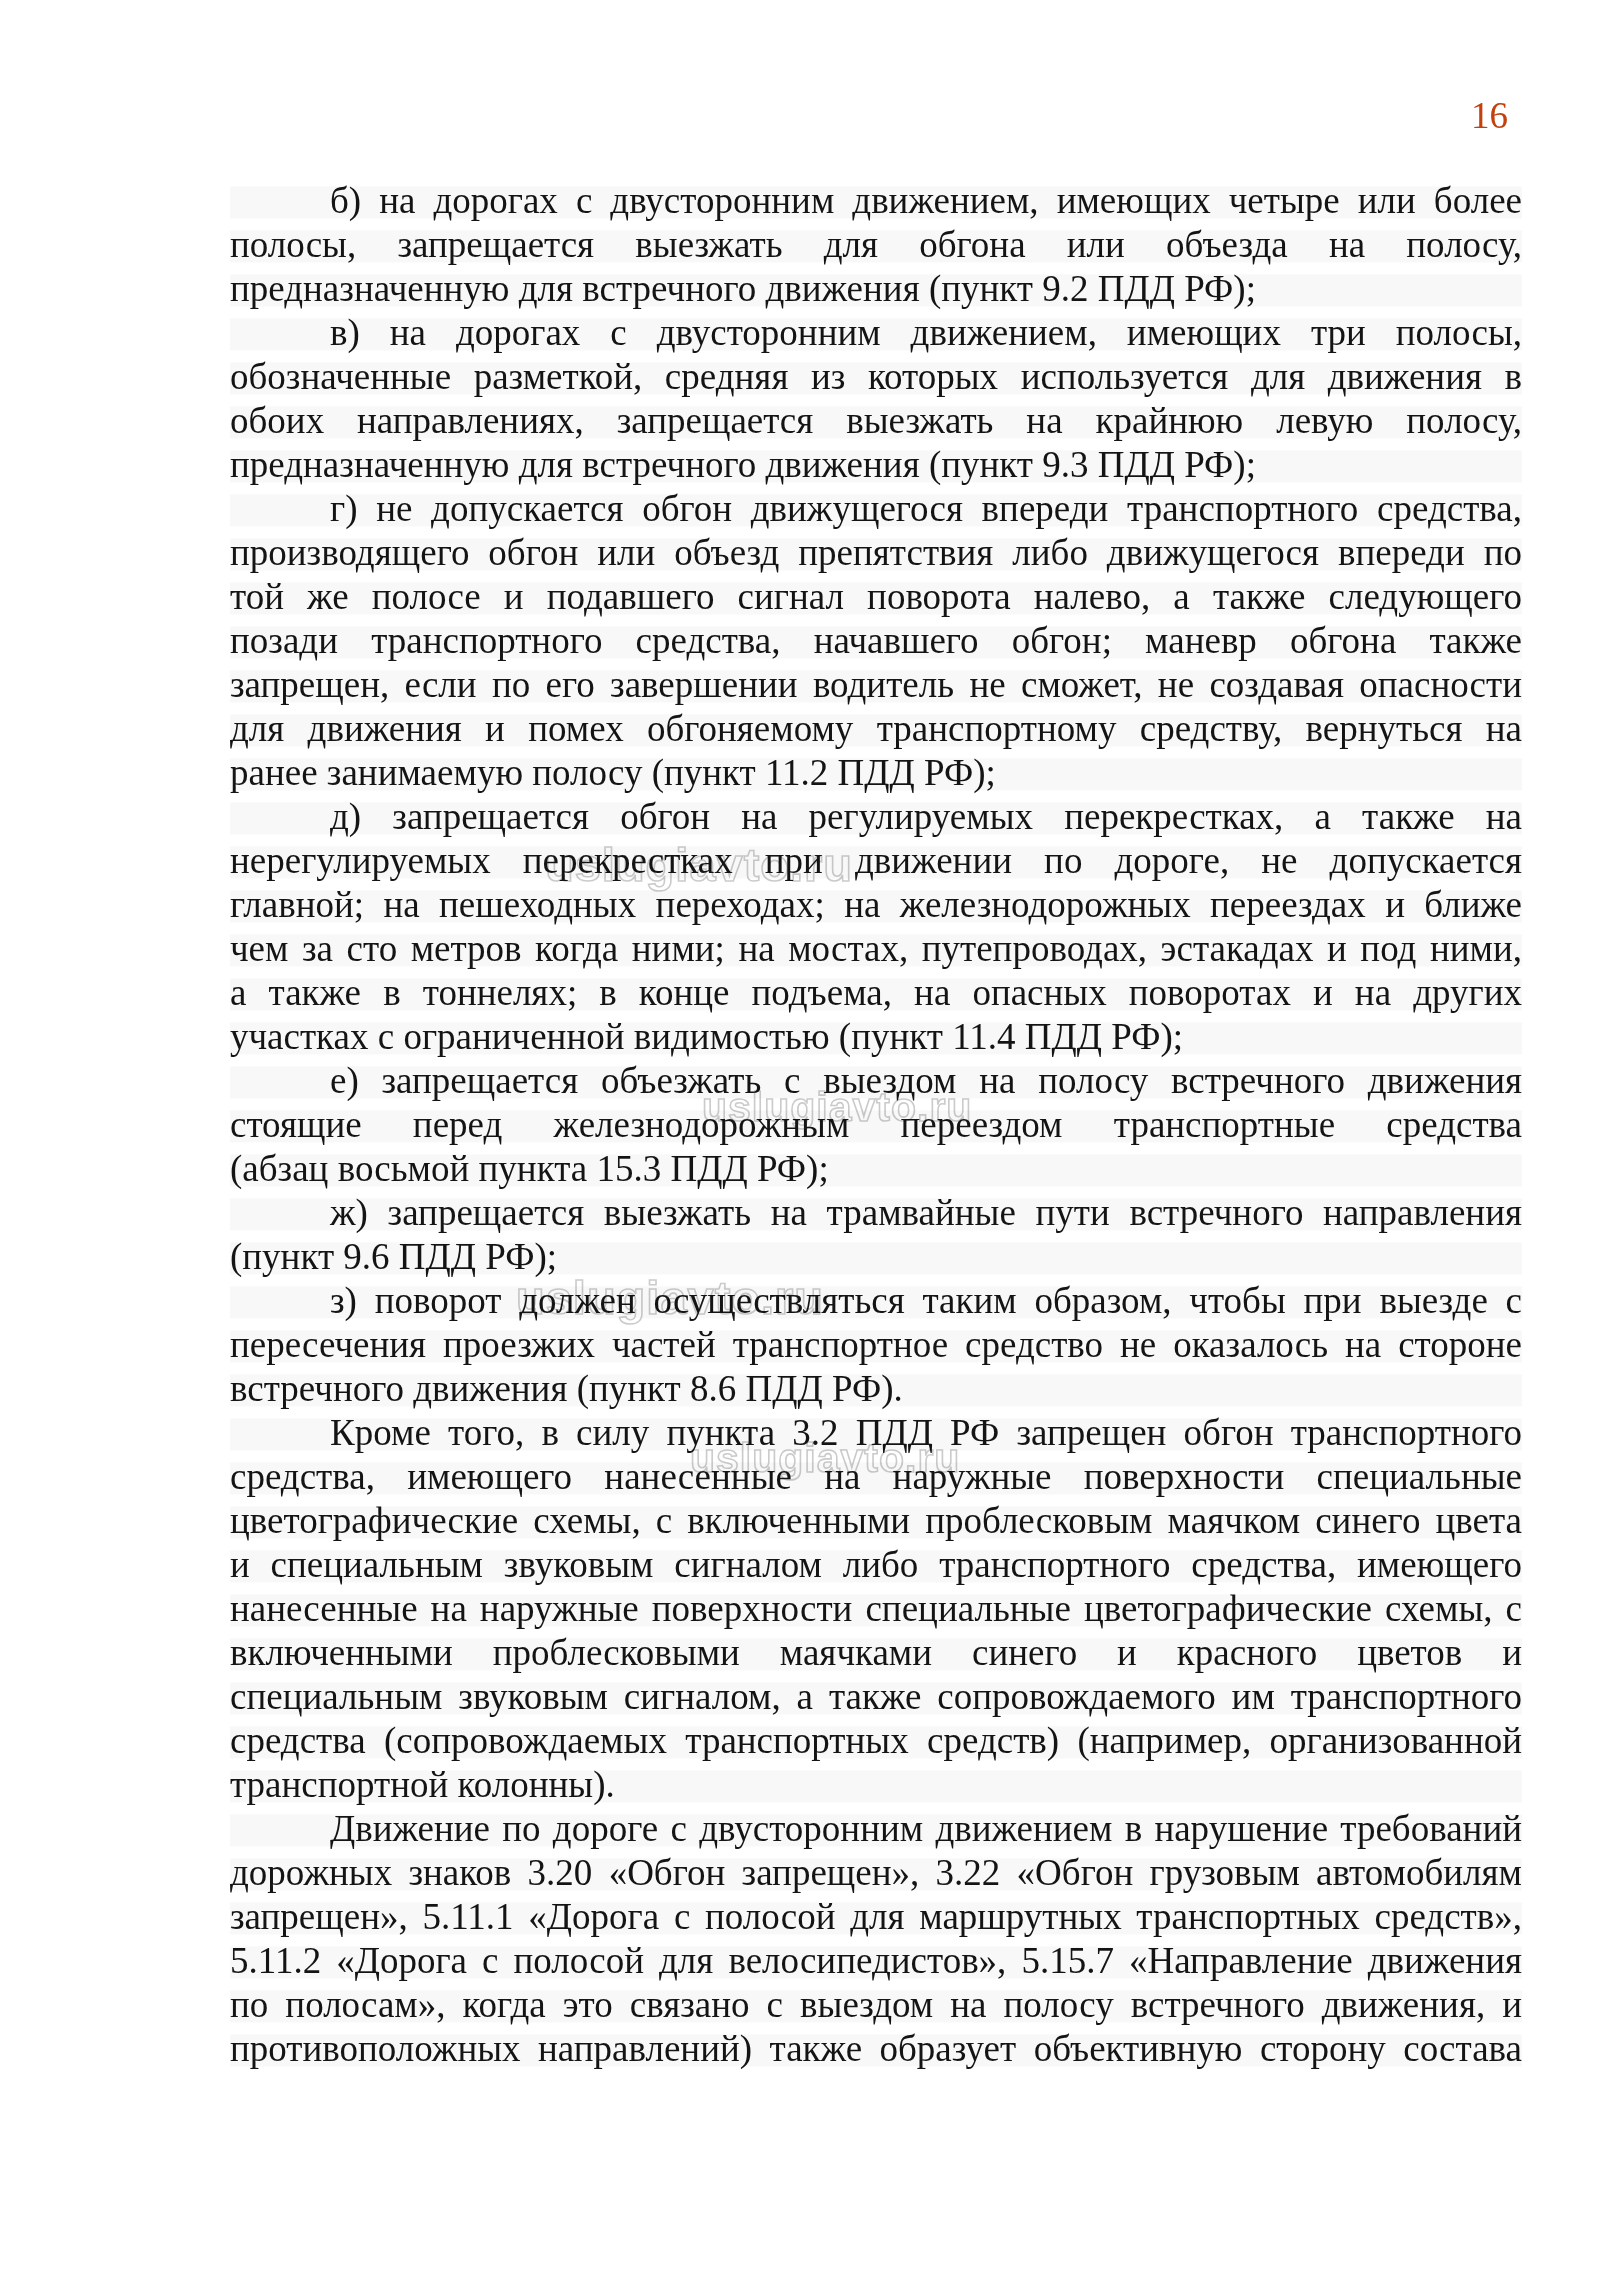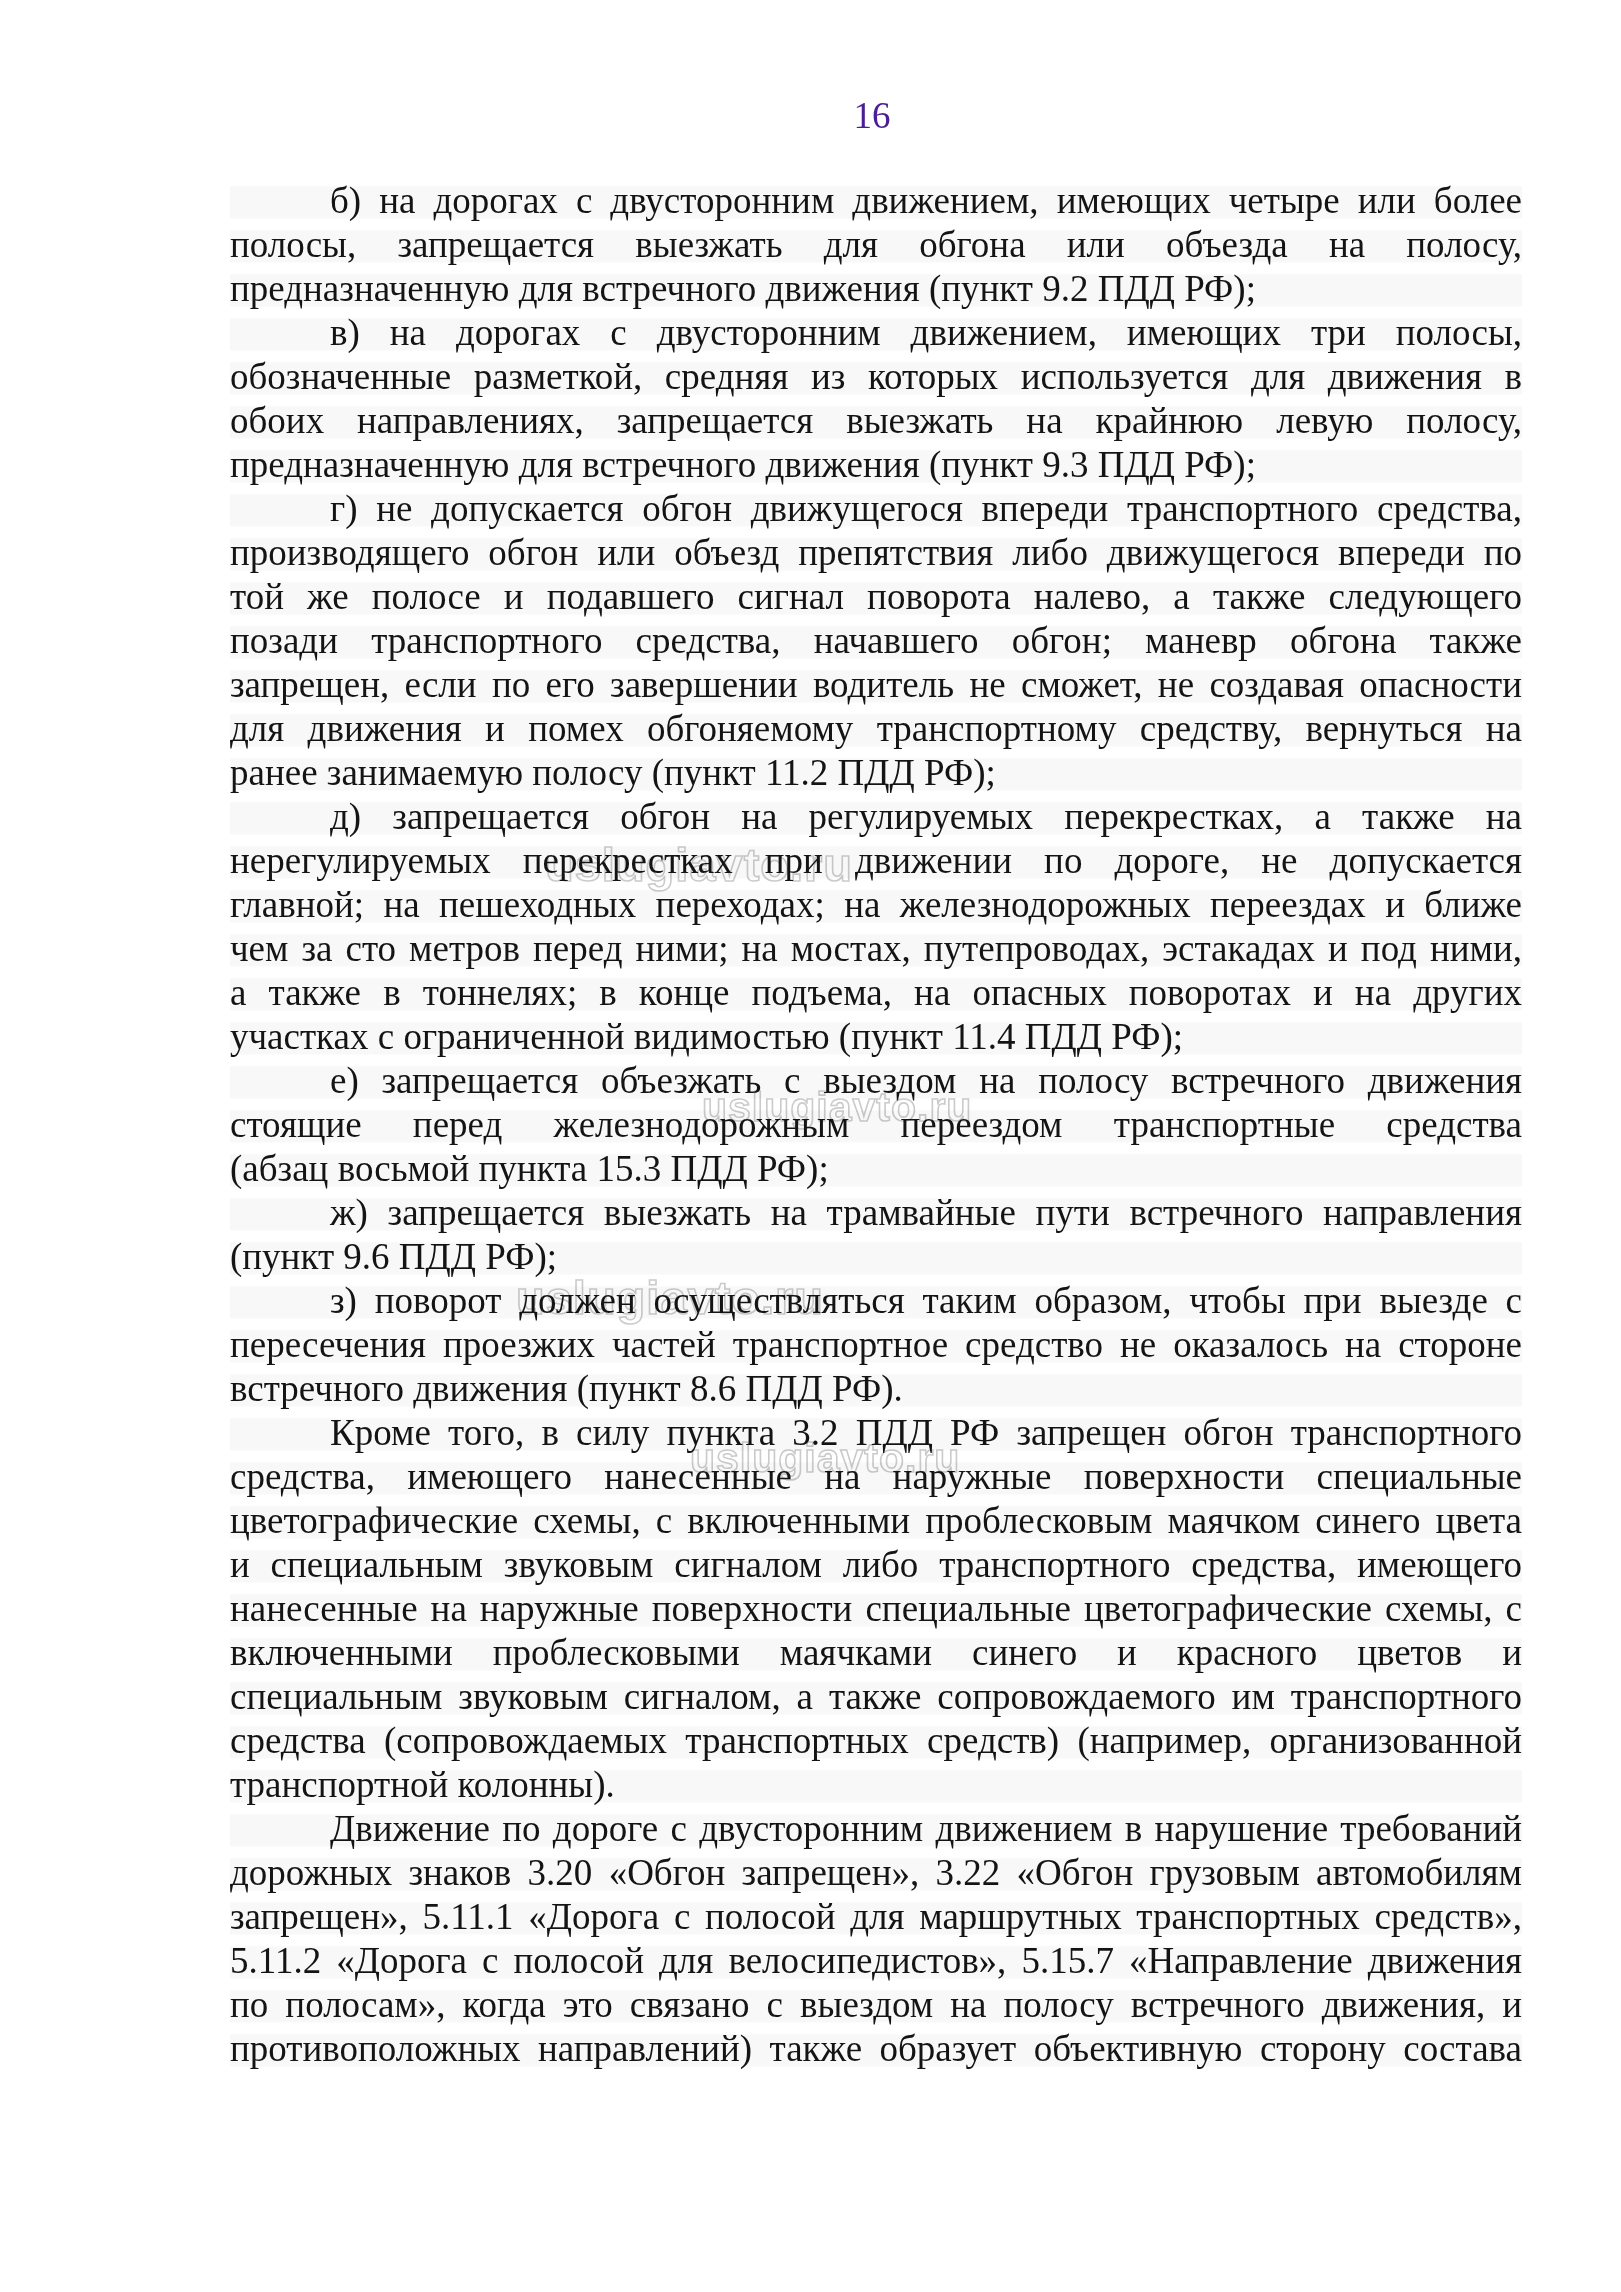--- a/index.html
+++ b/index.html
@@ -16,26 +16,26 @@
     color: #141414;
   }
   .page {
     position: absolute;
     inset: 0;
     background: #ffffff;
   }
   .page-number {
     position: absolute;
     top: 96px;
-    left: 216px;
+    left: 196px;
     width: 1312px;
-    text-align: center;
+    text-align: right;
     font-size: 37px;
     line-height: 39px;
-    color: #4c1d95;
+    color: #c2410c;
   }
   .body-text {
     position: absolute;
     top: 179px;
     left: 210px;
     width: 1312px;
     font-size: 37px;
     line-height: 44px;
   }
   .line {
@@ -104,21 +104,21 @@
     <div class="line">производящего обгон или объезд препятствия либо движущегося впереди по</div>
     <div class="line">той же полосе и подавшего сигнал поворота налево, а также следующего</div>
     <div class="line">позади транспортного средства, начавшего обгон; маневр обгона также</div>
     <div class="line">запрещен, если по его завершении водитель не сможет, не создавая опасности</div>
     <div class="line">для движения и помех обгоняемому транспортному средству, вернуться на</div>
     <div class="line end">ранее занимаемую полосу (пункт 11.2 ПДД РФ);</div>
 
     <div class="line indent">д) запрещается обгон на регулируемых перекрестках, а также на</div>
     <div class="line">нерегулируемых перекрестках при движении по дороге, не допускается</div>
     <div class="line">главной; на пешеходных переходах; на железнодорожных переездах и ближе</div>
-    <div class="line">чем за сто метров перед ними; на мостах, путепроводах, эстакадах и под ними,</div>
+    <div class="line">чем за сто метров когда ними; на мостах, путепроводах, эстакадах и под ними,</div>
     <div class="line">а также в тоннелях; в конце подъема, на опасных поворотах и на других</div>
     <div class="line end">участках с ограниченной видимостью (пункт 11.4 ПДД РФ);</div>
 
     <div class="line indent">е) запрещается объезжать с выездом на полосу встречного движения</div>
     <div class="line">стоящие перед железнодорожным переездом транспортные средства</div>
     <div class="line end">(абзац восьмой пункта 15.3 ПДД РФ);</div>
 
     <div class="line indent">ж) запрещается выезжать на трамвайные пути встречного направления</div>
     <div class="line end">(пункт 9.6 ПДД РФ);</div>
 

